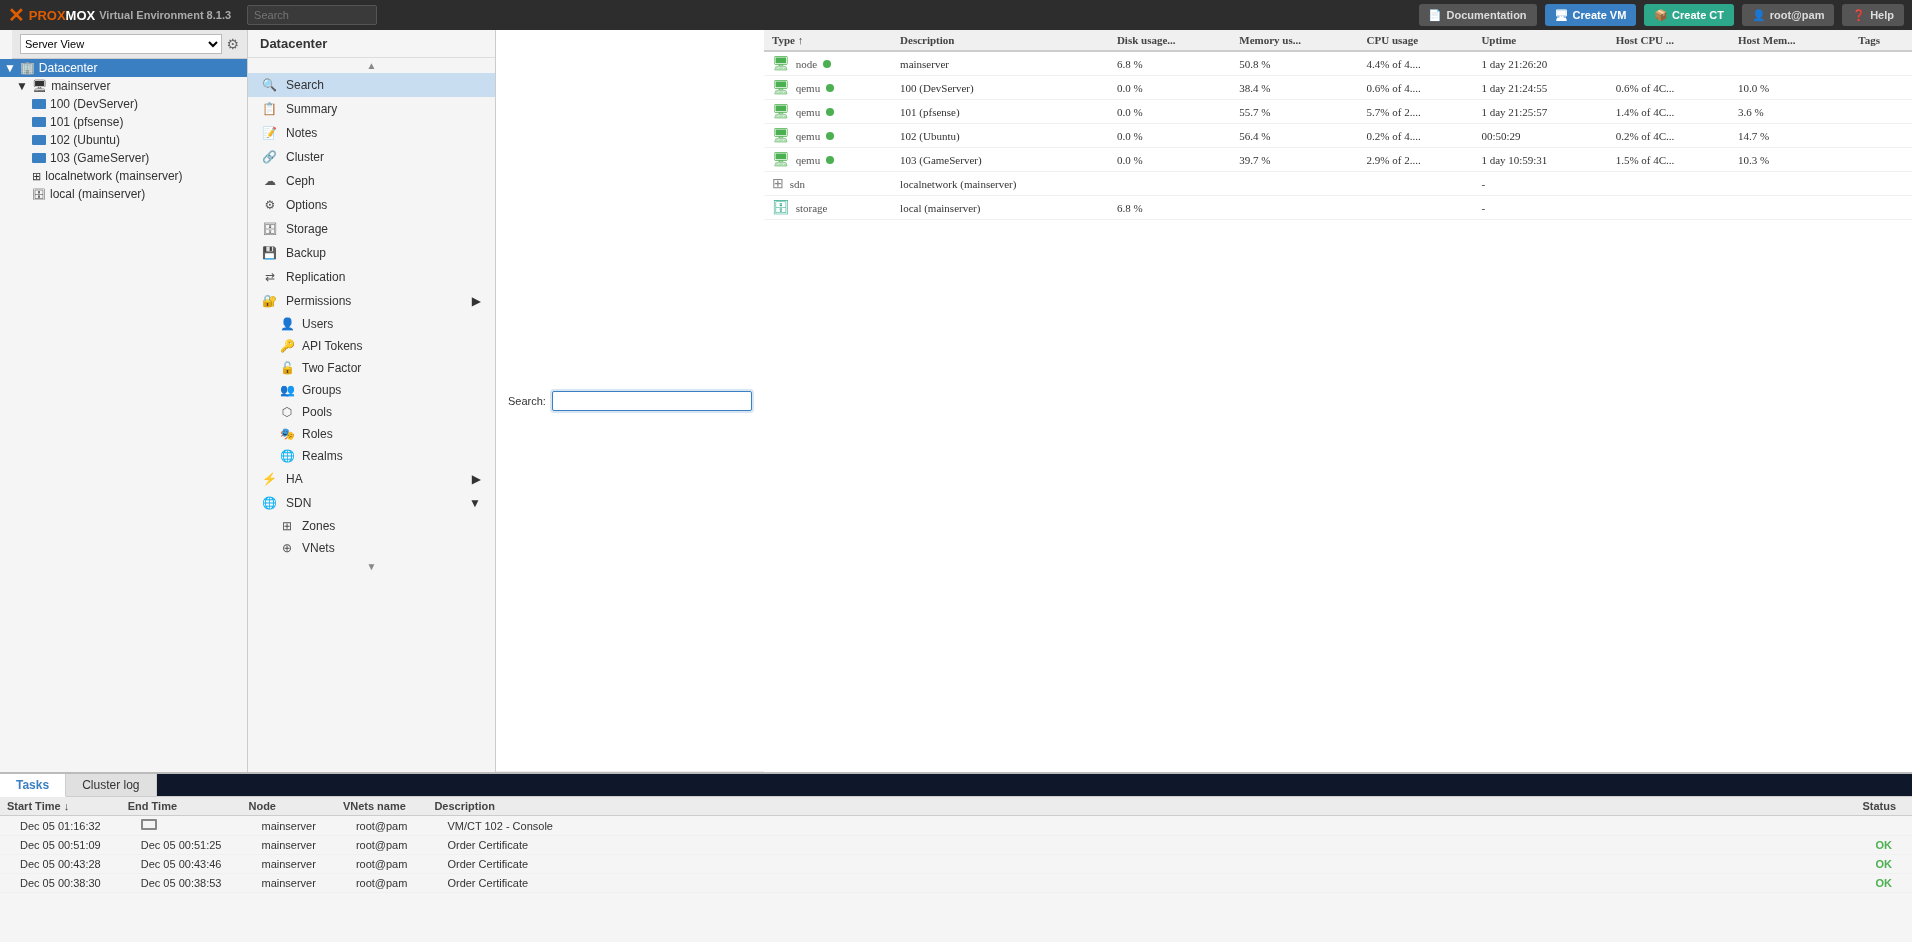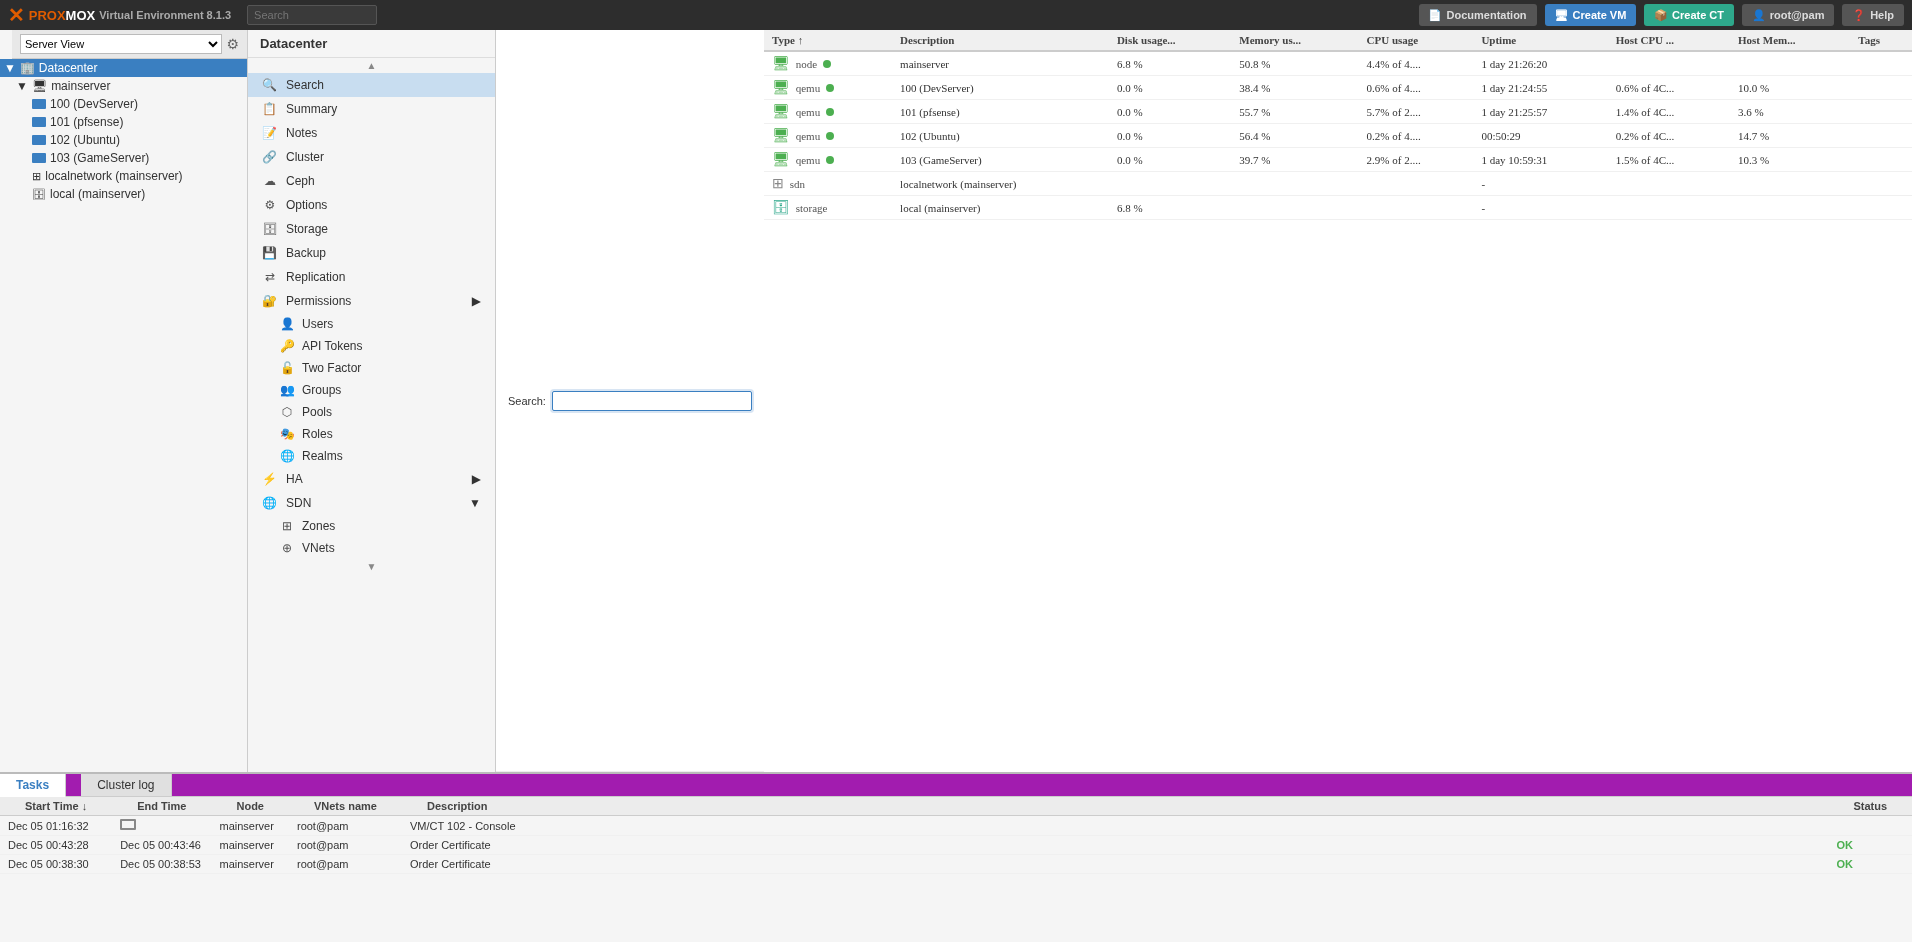--- a/index.html
+++ b/index.html
@@ -52,27 +52,27 @@
     #resource-table { flex: 1; overflow-y: auto; font-family: Liberation Serif, serif; }
     table { width: 100%; border-collapse: collapse; }
     th { background: #f0f0f0; border-bottom: 2px solid #ccc; padding: 4px 8px; text-align: left; font-size: 11px; font-weight: bold; color: #444; white-space: nowrap; cursor: pointer; }
     td { padding: 3px 8px; border-bottom: 1px solid #f0f0f0; font-size: 11px; white-space: nowrap; }
     .type-cell { display: flex; align-items: center; gap: 6px; }
     .status-dot { width: 8px; height: 8px; border-radius: 50%; background: #4caf50; display: inline-block; flex-shrink: 0; }
     .type-label { color: #555; }
 
     
     #bottom-panel { height: 170px; background: #f5f5f5; border-top: 2px solid #bbb; display: flex; flex-direction: column; }
-    #bottom-tabs { display: flex; gap: 15px; background: #a21caf; border-bottom: 1px solid #ccc; }
+    #bottom-tabs { display: flex; gap: 0; background: #0f172a; border-bottom: 1px solid #ccc; }
     .bottom-tab { padding: 4px 16px; cursor: pointer; font-size: 12px; border-right: 1px solid #ccc; background: #e0e0e0; }
     .bottom-tab.active { background: #fff; border-bottom: 1px solid #fff; margin-bottom: -1px; font-weight: bold; color: #3a7fc1; }
     #bottom-content { flex: 1; overflow-y: auto; }
     .task-table { width: 100%; border-collapse: collapse; }
-    .task-table th { background: #ececec; padding: 3px 25px; font-size: 11px; font-weight: bold; text-align: left; border-bottom: 1px solid #ccc; cursor: pointer; white-space: nowrap; }
-    .task-table td { padding: 3px 8px; font-size: 11px; border-bottom: 1px solid #f0f0f0; }
+    .task-table th { background: #ececec; padding: 3px 7px; font-size: 11px; font-weight: bold; text-align: left; border-bottom: 1px solid #ccc; cursor: pointer; white-space: nowrap; }
+    .task-table td { padding: 3px 20px; font-size: 11px; border-bottom: 1px solid #f0f0f0; }
     .status-ok { color: #4caf50; font-weight: bold; }
 
     
     ::-webkit-scrollbar { width: 8px; height: 8px; }
     ::-webkit-scrollbar-track { background: #f0f0f0; }
     ::-webkit-scrollbar-thumb { background: #bbb; border-radius: 4px; }
   </style>
 </head>
 <body>
 
@@ -427,20 +427,28 @@
 
       <tr>
     <td>Dec 05 01:16:32</td>
     <td><span style="display:inline-block;width:16px;height:11px;border:2px solid #888;border-radius:1px;position:relative;"></span></td>
     <td>mainserver</td>
     <td>root@pam</td>
     <td>VM/CT 102 - Console</td>
     <td class=""></td>
   </tr>
           <tr>
+    <td>Dec 05 00:51:09</td>
+    <td>Dec 05 00:51:25</td>
+    <td>mainserver</td>
+    <td>root@pam</td>
+    <td>Order Certificate</td>
+    <td class="status-ok">OK</td>
+  </tr>
+          <tr>
     <td>Dec 05 00:43:28</td>
     <td>Dec 05 00:43:46</td>
     <td>mainserver</td>
     <td>root@pam</td>
     <td>Order Certificate</td>
     <td class="status-ok">OK</td>
   </tr>
           <tr>
     <td>Dec 05 00:38:30</td>
     <td>Dec 05 00:38:53</td>

